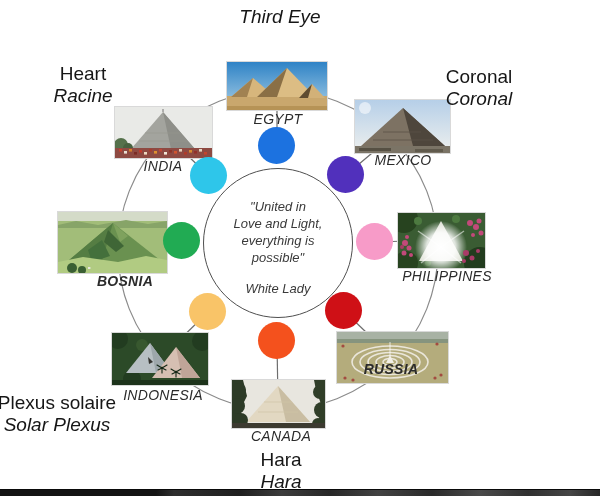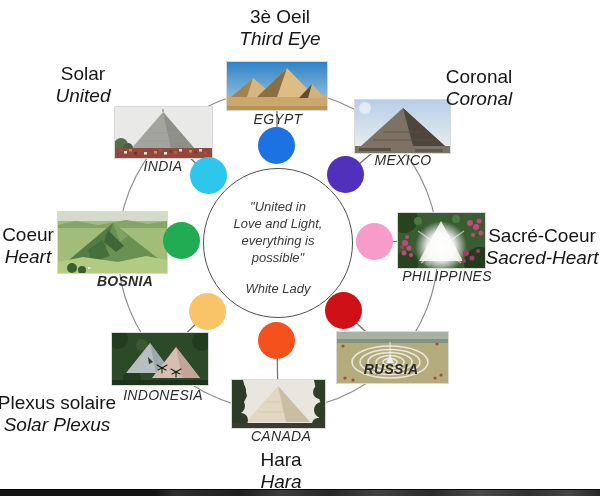--- a/index.html
+++ b/index.html
@@ -315,44 +315,35 @@
 
   <div class="center-circle">
     <div class="quote">"United in
 Love and Light,
 everything is
 possible"</div>
     <div class="author">White Lady</div>
   </div>
 
   <div class="chakra k-egypt">
-    <div class="fr">3è Oeil</div>
     <div class="en">Third Eye</div>
   </div>
   <div class="chakra k-mexico">
     <div class="fr">Coronal</div>
     <div class="en">Coronal</div>
   </div>
-  <div class="chakra k-philippines">
-    <div class="fr">Sacré-Coeur</div>
-    <div class="en">Sacred-Heart</div>
-  </div>
   <div class="chakra k-russia">
   </div>
   <div class="chakra k-canada">
     <div class="fr">Hara</div>
     <div class="en">Hara</div>
   </div>
   <div class="chakra k-indonesia">
     <div class="fr">Plexus solaire</div>
     <div class="en">Solar Plexus</div>
   </div>
-  <div class="chakra k-bosnia">
-    <div class="fr">Coeur</div>
-    <div class="en">Heart</div>
-  </div>
   <div class="chakra k-india">
-    <div class="fr">Solar</div>
-    <div class="en">United</div>
+    <div class="fr">Heart</div>
+    <div class="en">Racine</div>
   </div>
 
   <div class="bottom-bar"></div>
 </div>
 
 </body></html>

